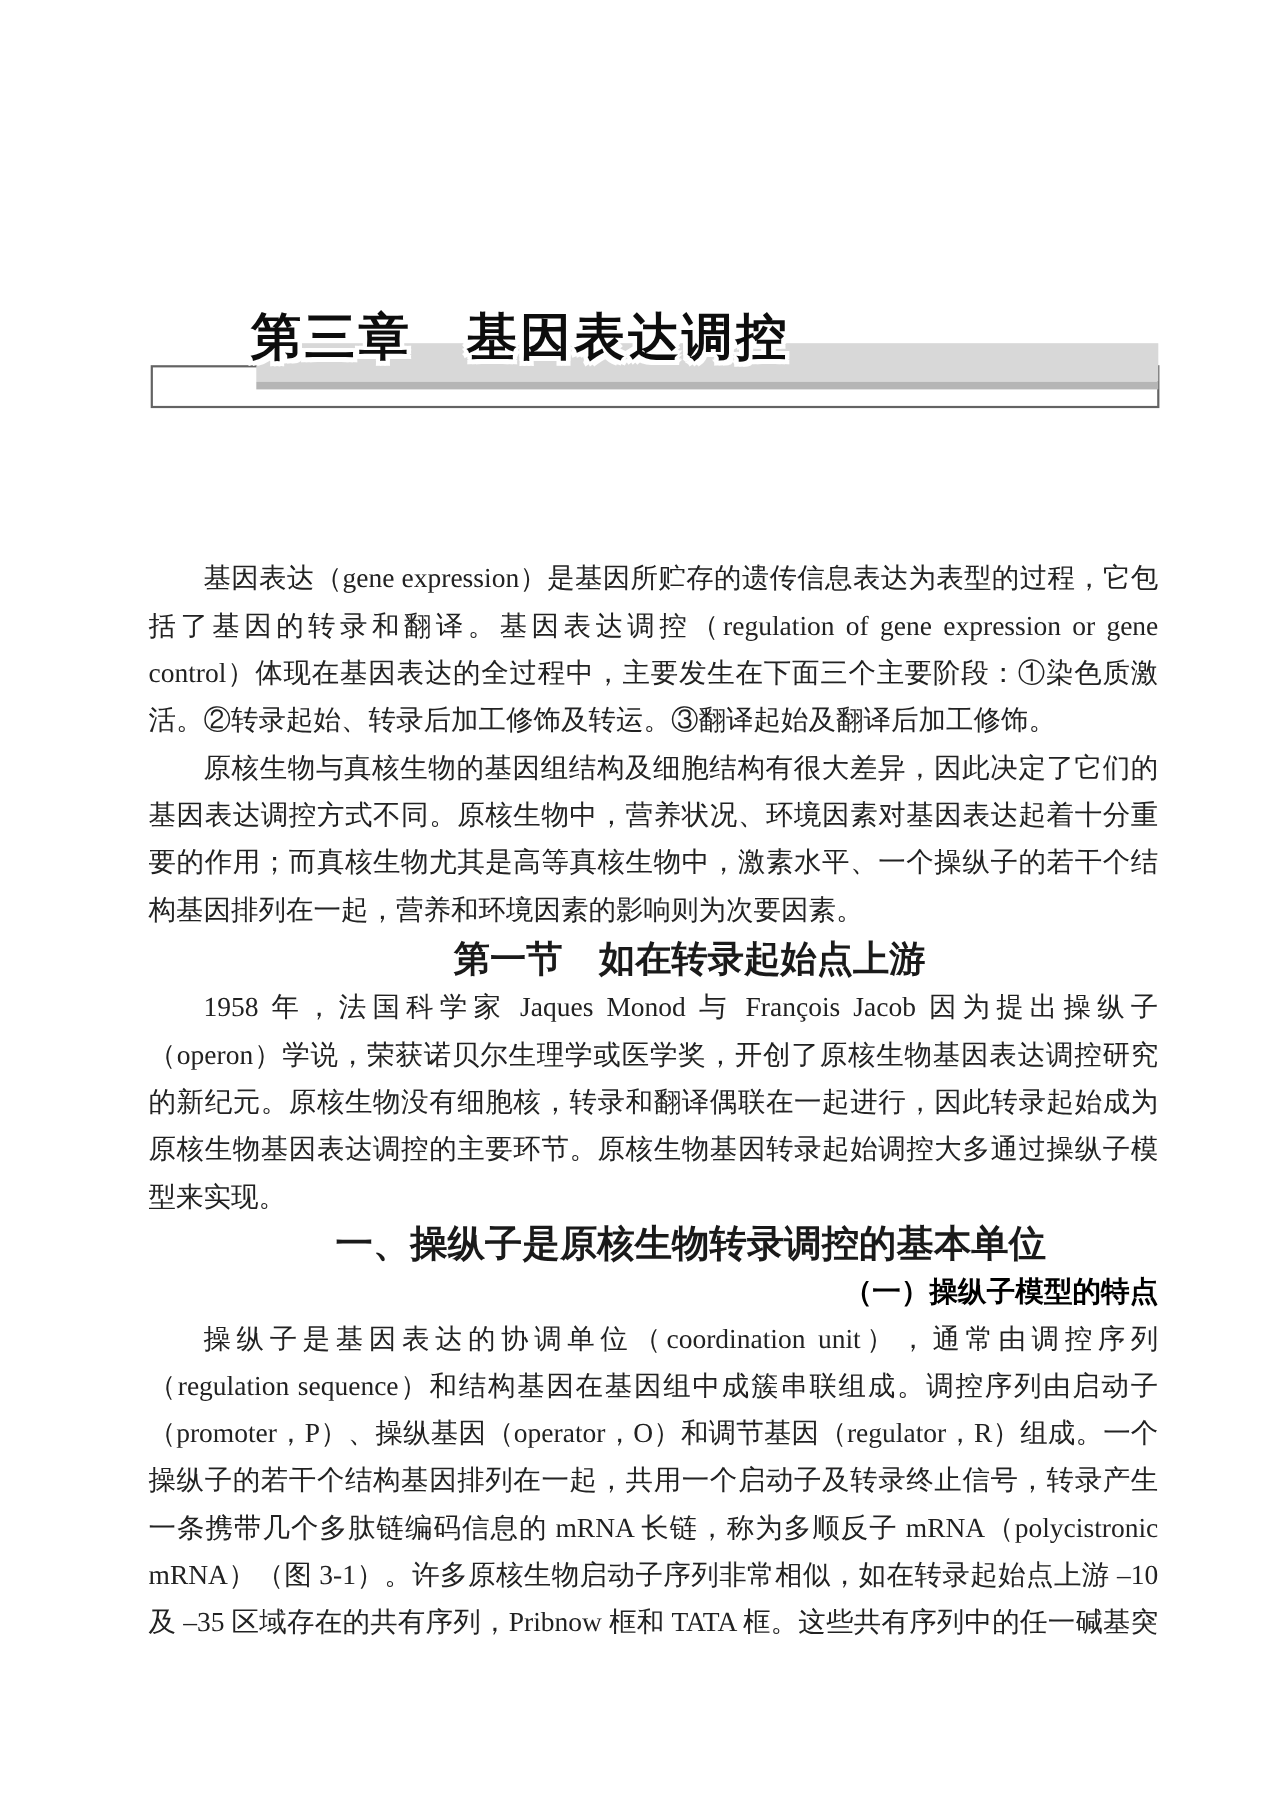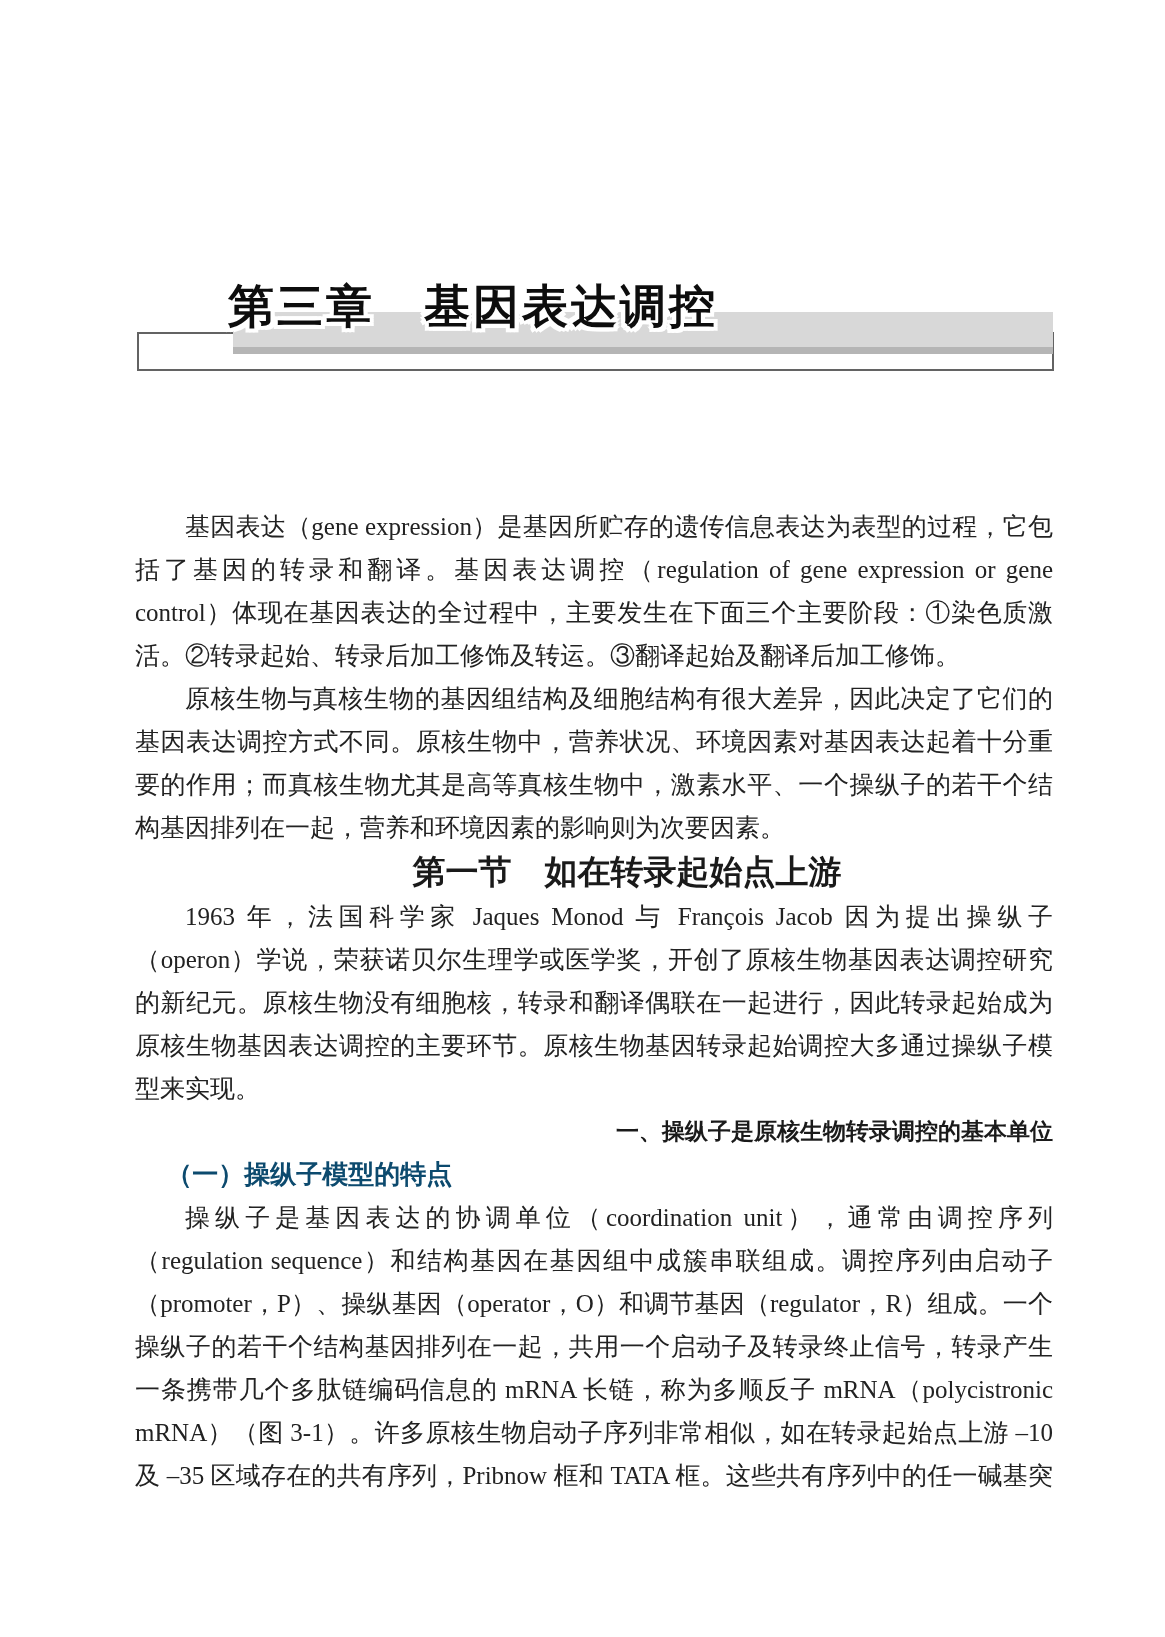--- a/index.html
+++ b/index.html
@@ -83,36 +83,36 @@
     font-family: "Liberation Sans", "DejaVu Sans", sans-serif;
     font-size: 33px;
     font-weight: bold;
     line-height: 46px;
     text-align: center;
     text-indent: 0;
     color: #1a1a1a;
   }
   .sub-heading-1 {
     font-family: Liberation Serif, serif;
-    font-size: 23px;
+    font-size: 34px;
     font-weight: bold;
     line-height: 43px;
     text-indent: 2em !important;
-    text-align: right;
+    text-align: center;
     color: #1a1a1a;
     margin: 0;
   }
   .sub-heading-2 {
     font-family: "Liberation Sans", "DejaVu Sans", sans-serif;
     font-size: 26px;
     font-weight: bold;
     line-height: 43px;
     text-indent: 1.2em !important;
-    text-align: left;
-    color: #0c4a6e;
+    text-align: right;
+    color: #000000;
     margin: 0;
   }
 
   
   .page-number {
     position: absolute;
     left: 830px; top: 1541px;
     width: 200px;
     text-align: left;
     font-size: 27px;
@@ -130,21 +130,21 @@
     <div class="title-bar-shadow"></div>
     <div class="chapter-title">第三章　基因表达调控</div>
   </div>
 
   <div class="body-text">
     <p>基因表达（gene expression）是基因所贮存的遗传信息表达为表型的过程，它包括了基因的转录和翻译。基因表达调控（regulation of gene expression or gene control）体现在基因表达的全过程中，主要发生在下面三个主要阶段：①染色质激活。②转录起始、转录后加工修饰及转运。③翻译起始及翻译后加工修饰。</p>
     <p>原核生物与真核生物的基因组结构及细胞结构有很大差异，因此决定了它们的基因表达调控方式不同。原核生物中，营养状况、环境因素对基因表达起着十分重要的作用；而真核生物尤其是高等真核生物中，激素水平、一个操纵子的若干个结构基因排列在一起，营养和环境因素的影响则为次要因素。</p>
 
     <p class="section-heading">第一节　如在转录起始点上游</p>
 
-    <p>1963 年，法国科学家 Jaques Monod 与 François Jacob 因为提出操纵子（operon）学说，荣获诺贝尔生理学或医学奖，开创了原核生物基因表达调控研究的新纪元。原核生物没有细胞核，转录和翻译偶联在一起进行，因此转录起始成为原核生物基因表达调控的主要环节。原核生物基因转录起始调控大多通过操纵子模型来实现。</p>
+    <p>1958 年，法国科学家 Jaques Monod 与 François Jacob 因为提出操纵子（operon）学说，荣获诺贝尔生理学或医学奖，开创了原核生物基因表达调控研究的新纪元。原核生物没有细胞核，转录和翻译偶联在一起进行，因此转录起始成为原核生物基因表达调控的主要环节。原核生物基因转录起始调控大多通过操纵子模型来实现。</p>
 
     <p class="sub-heading-1">一、操纵子是原核生物转录调控的基本单位</p>
 
     <p class="sub-heading-2">（一）操纵子模型的特点</p>
 
     <p>操纵子是基因表达的协调单位（coordination unit），通常由调控序列（regulation sequence）和结构基因在基因组中成簇串联组成。调控序列由启动子（promoter，P）、操纵基因（operator，O）和调节基因（regulator，R）组成。一个操纵子的若干个结构基因排列在一起，共用一个启动子及转录终止信号，转录产生一条携带几个多肽链编码信息的 mRNA 长链，称为多顺反子 mRNA（polycistronic mRNA）（图 3-1）。许多原核生物启动子序列非常相似，如在转录起始点上游 –10 及 –35 区域存在的共有序列，Pribnow 框和 TATA 框。这些共有序列中的任一碱基突变或变异都会影响 RNA 聚合酶与启动子的结合及转录起始。因此，共有序列决定启动子的转录活性大小。操纵基因是原核阻遏蛋白（repressor protein）的结合位点。当操纵基因结合阻遏蛋白时会阻碍 RNA 聚合酶与启动子的结合，或使 RNA 聚合酶不能沿 DNA 向前移动，阻遏转录，介导负性调节（negative regulation）。原核操纵子调控序列中还有一种特异 DNA 序列可结合激活蛋白（activator protein），增强 RNA 聚合酶的转录活性，使转录激活，介导正性调节（positive regulation）。</p>
   </div>
 
   <div class="page-number">23</div>
 

